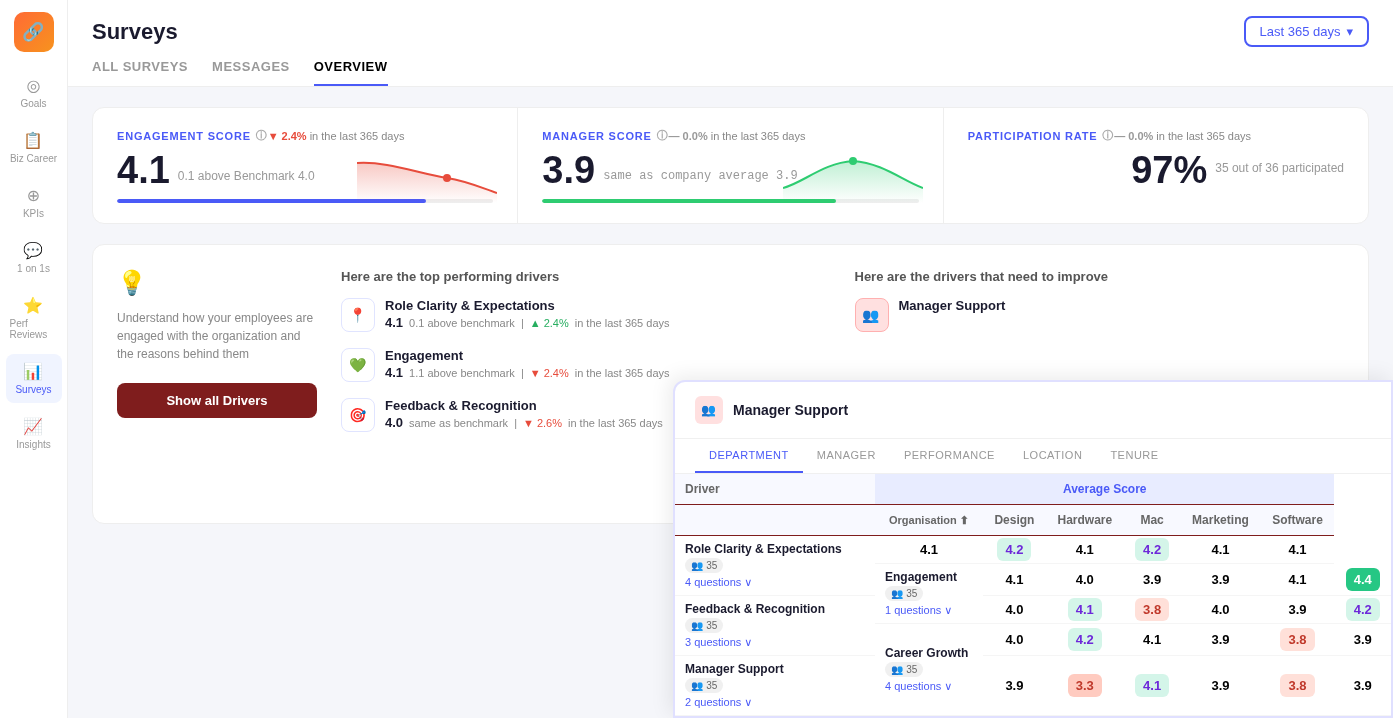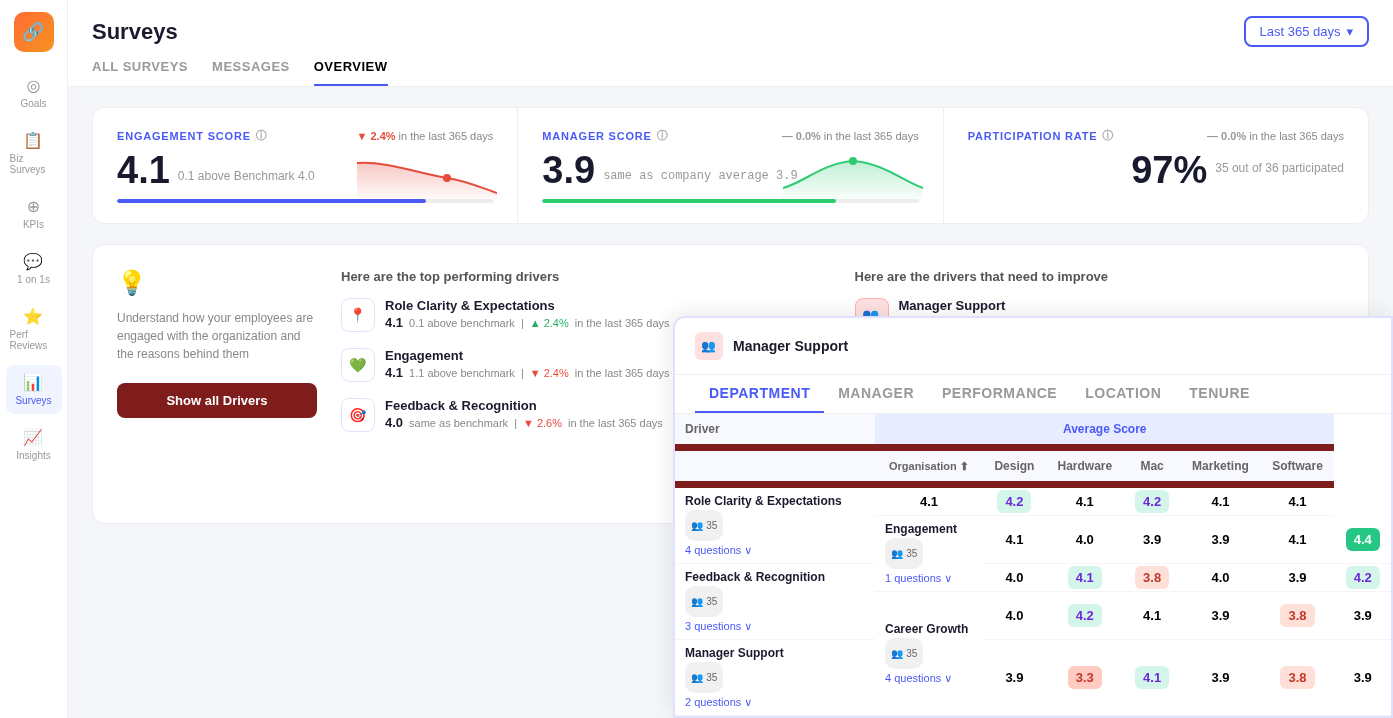--- a/index.html
+++ b/index.html
@@ -114,21 +114,21 @@
     .score-card {
       flex: 1;
       padding: 20px 24px;
       border-right: 1px solid #eee;
       position: relative;
     }
     .score-card:last-child { border-right: none; }
     .score-card-header {
       display: flex;
       align-items: center;
-      justify-content: space-between;
+      justify-content: flex-start;
       margin-bottom: 8px;
     }
     .score-label {
       font-size: 11px;
       font-weight: 700;
       color: #4a5af7;
       letter-spacing: 0.8px;
       display: flex; align-items: center; gap: 5px;
     }
     .change-badge {
@@ -272,22 +272,22 @@
       font-weight: 700;
       color: #1a1a2e;
     }
     .filter-tabs {
       display: flex;
       gap: 0;
       padding: 0 20px;
       border-bottom: 1px solid #f0f0f0;
     }
     .filter-tab {
-      font-size: 14px;
-      font-weight: 700;
+      font-size: 11px;
+      font-weight: 400;
       color: #999;
       padding: 10px 14px;
       cursor: pointer;
       border-bottom: 2px solid transparent;
       letter-spacing: 0.5px;
     }
     .filter-tab.active {
       color: #4a5af7;
       border-bottom-color: #4a5af7;
     }
@@ -300,21 +300,21 @@
       width: 100%;
       border-collapse: collapse;
       font-size: 12px;
     }
     thead tr th {
       background: #f8f9ff;
       color: #666;
       font-weight: 600;
       padding: 8px 10px;
       text-align: center;
-      border-bottom: 7px solid #7f1d1d;
+      border-bottom: 1px solid #7f1d1d;
     }
     thead tr th:first-child { text-align: left; }
     .avg-score-header {
       background: #e8ecff;
       font-weight: 700;
       color: #4a5af7;
     }
     tbody tr td {
       padding: 6px 10px;
       text-align: center;
@@ -327,21 +327,21 @@
       font-size: 12px;
     }
     .driver-row-sub {
       font-size: 11px;
       color: #888;
       display: flex; align-items: center; gap: 4px; margin-top: 2px;
     }
     .participants-badge {
       background: #f0f0f0;
       border-radius: 10px;
-      padding: 10px 6px;
+      padding: 2px 6px;
       font-size: 10px;
       color: #666;
       display: flex; align-items: center; gap: 2px;
     }
     .cell-score {
       font-weight: 700;
       font-size: 13px;
       padding: 4px 8px;
       border-radius: 6px;
     }
@@ -359,21 +359,21 @@
   <div class="sidebar-logo">
     <span style="font-size:18px;">🔗</span>
   </div>
 
   <div class="sidebar-item">
     <span class="sidebar-icon">◎</span>
     <span>Goals</span>
   </div>
   <div class="sidebar-item">
     <span class="sidebar-icon">📋</span>
-    <span>Biz Surveys</span>
+    <span>Biz Career</span>
   </div>
   <div class="sidebar-item">
     <span class="sidebar-icon">⊕</span>
     <span>KPIs</span>
   </div>
   <div class="sidebar-item">
     <span class="sidebar-icon">💬</span>
     <span>1 on 1s</span>
   </div>
   <div class="sidebar-item">

